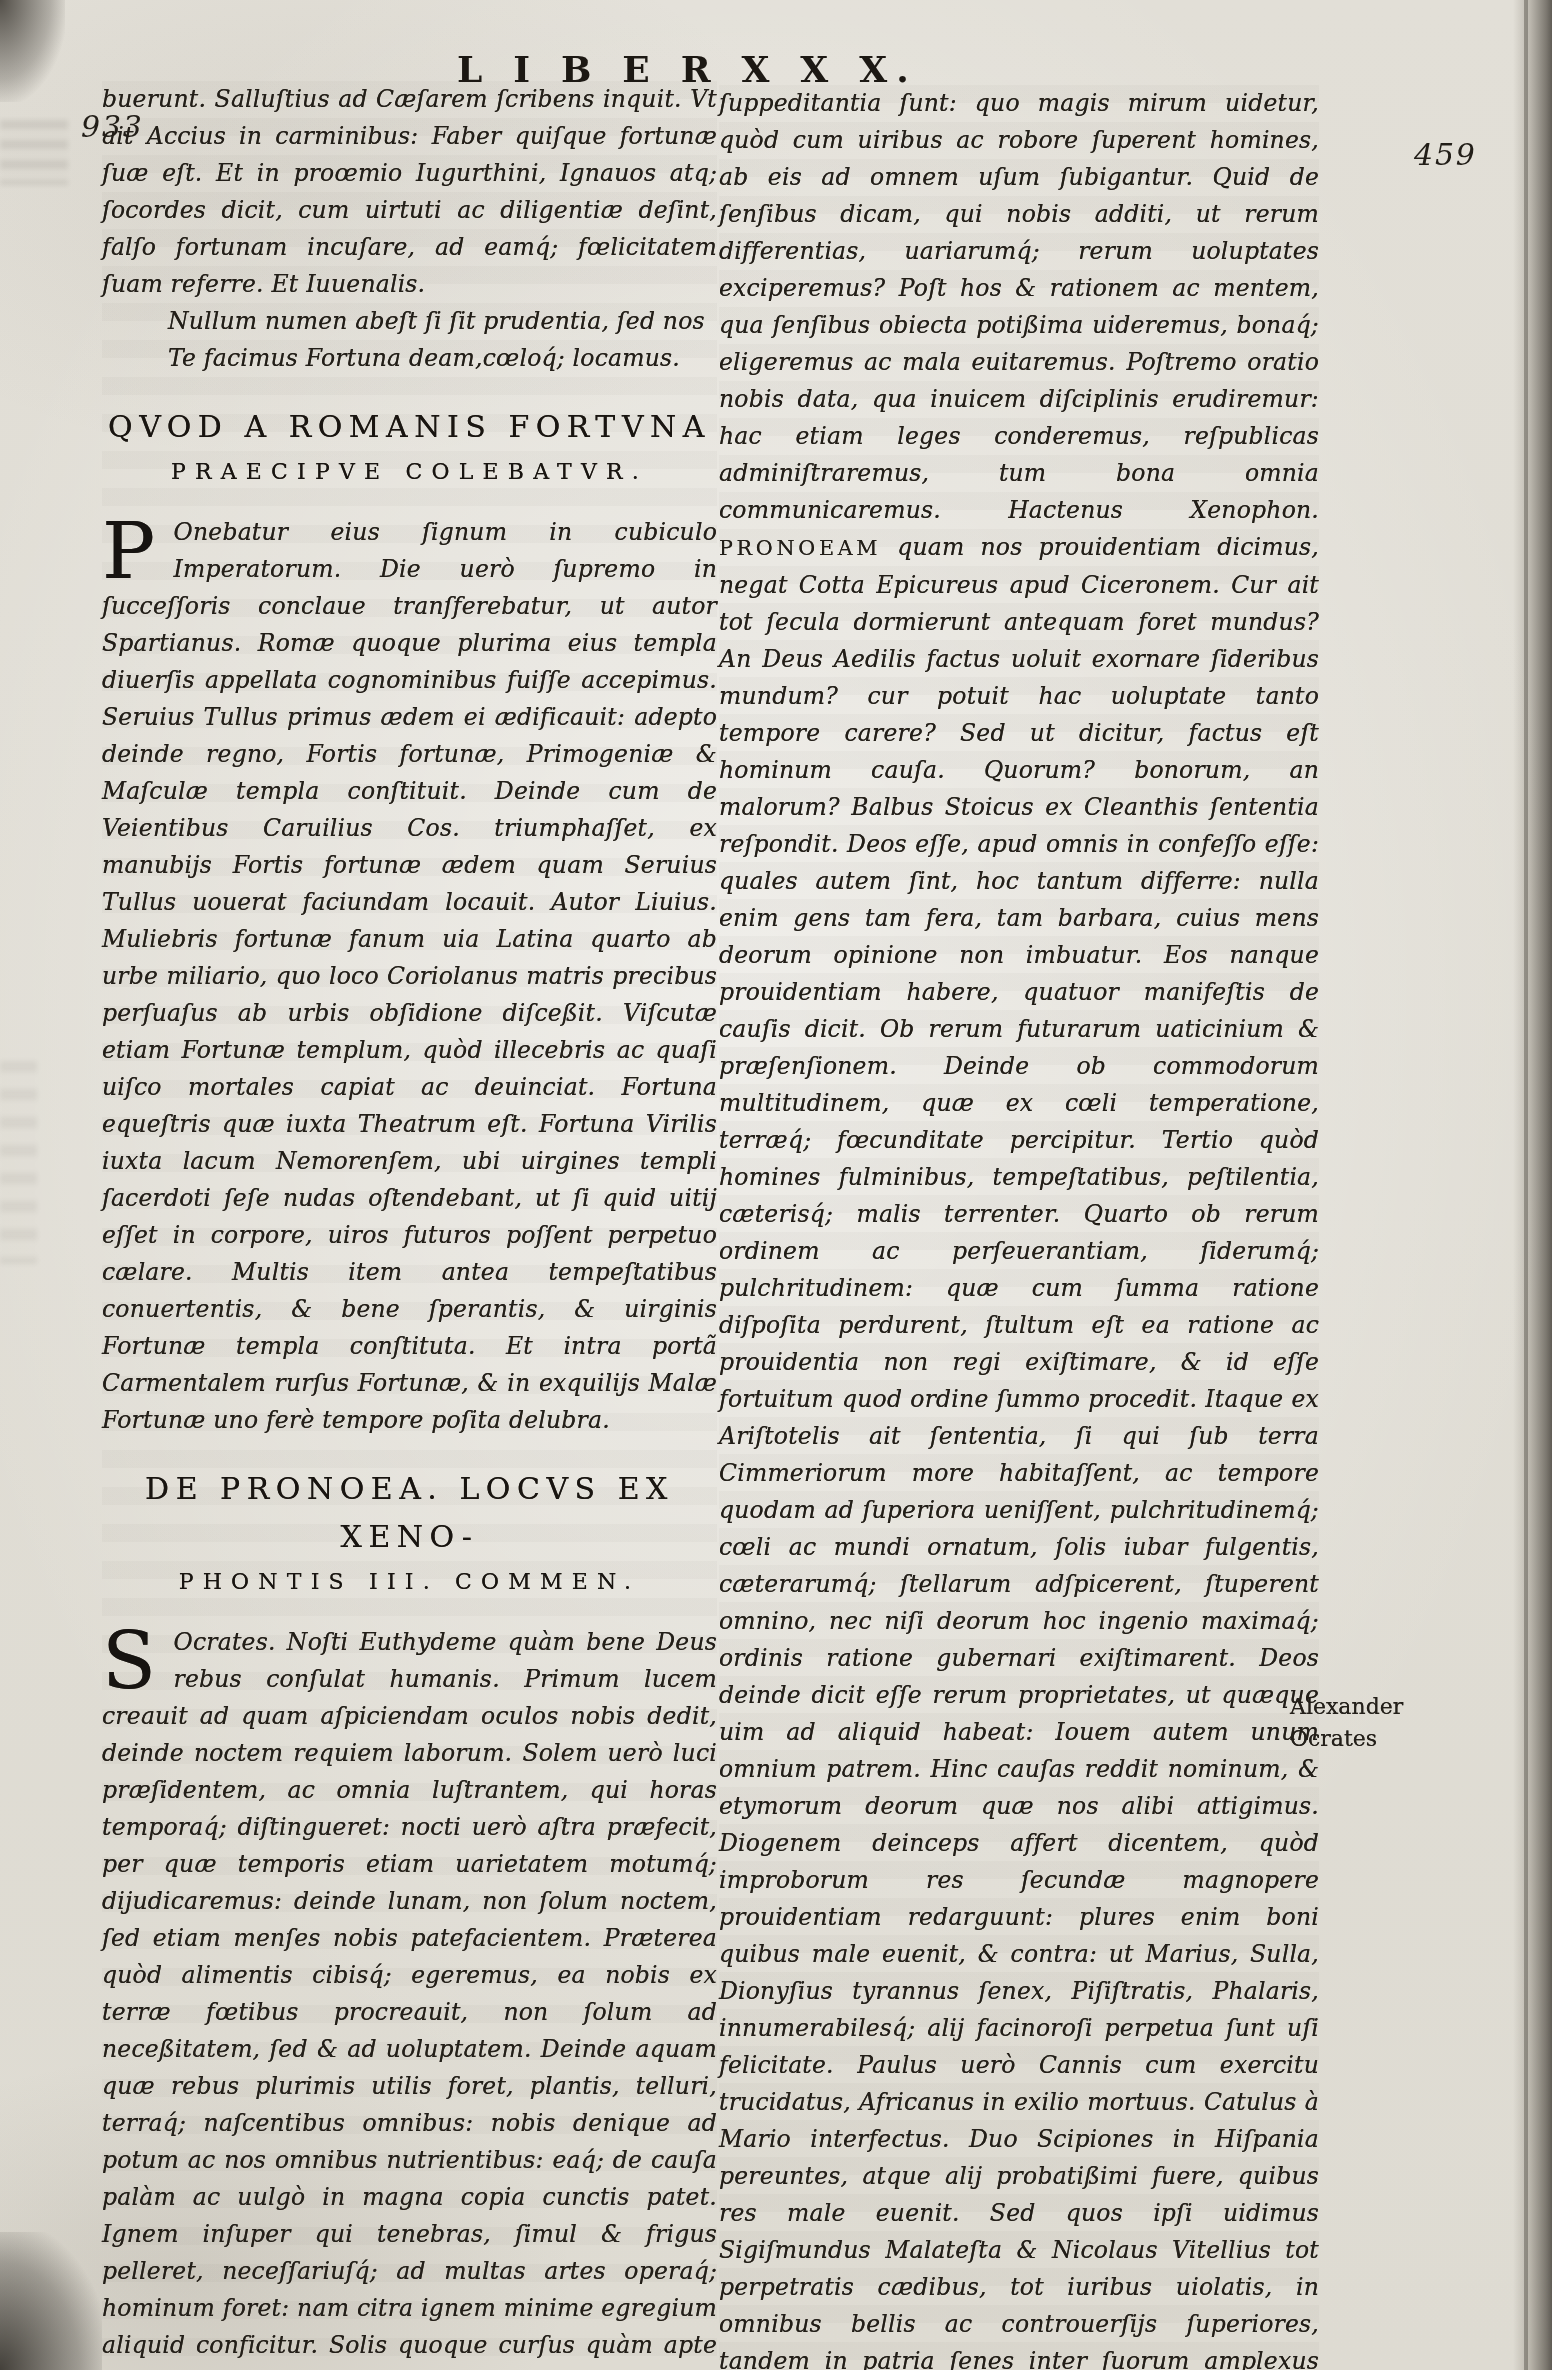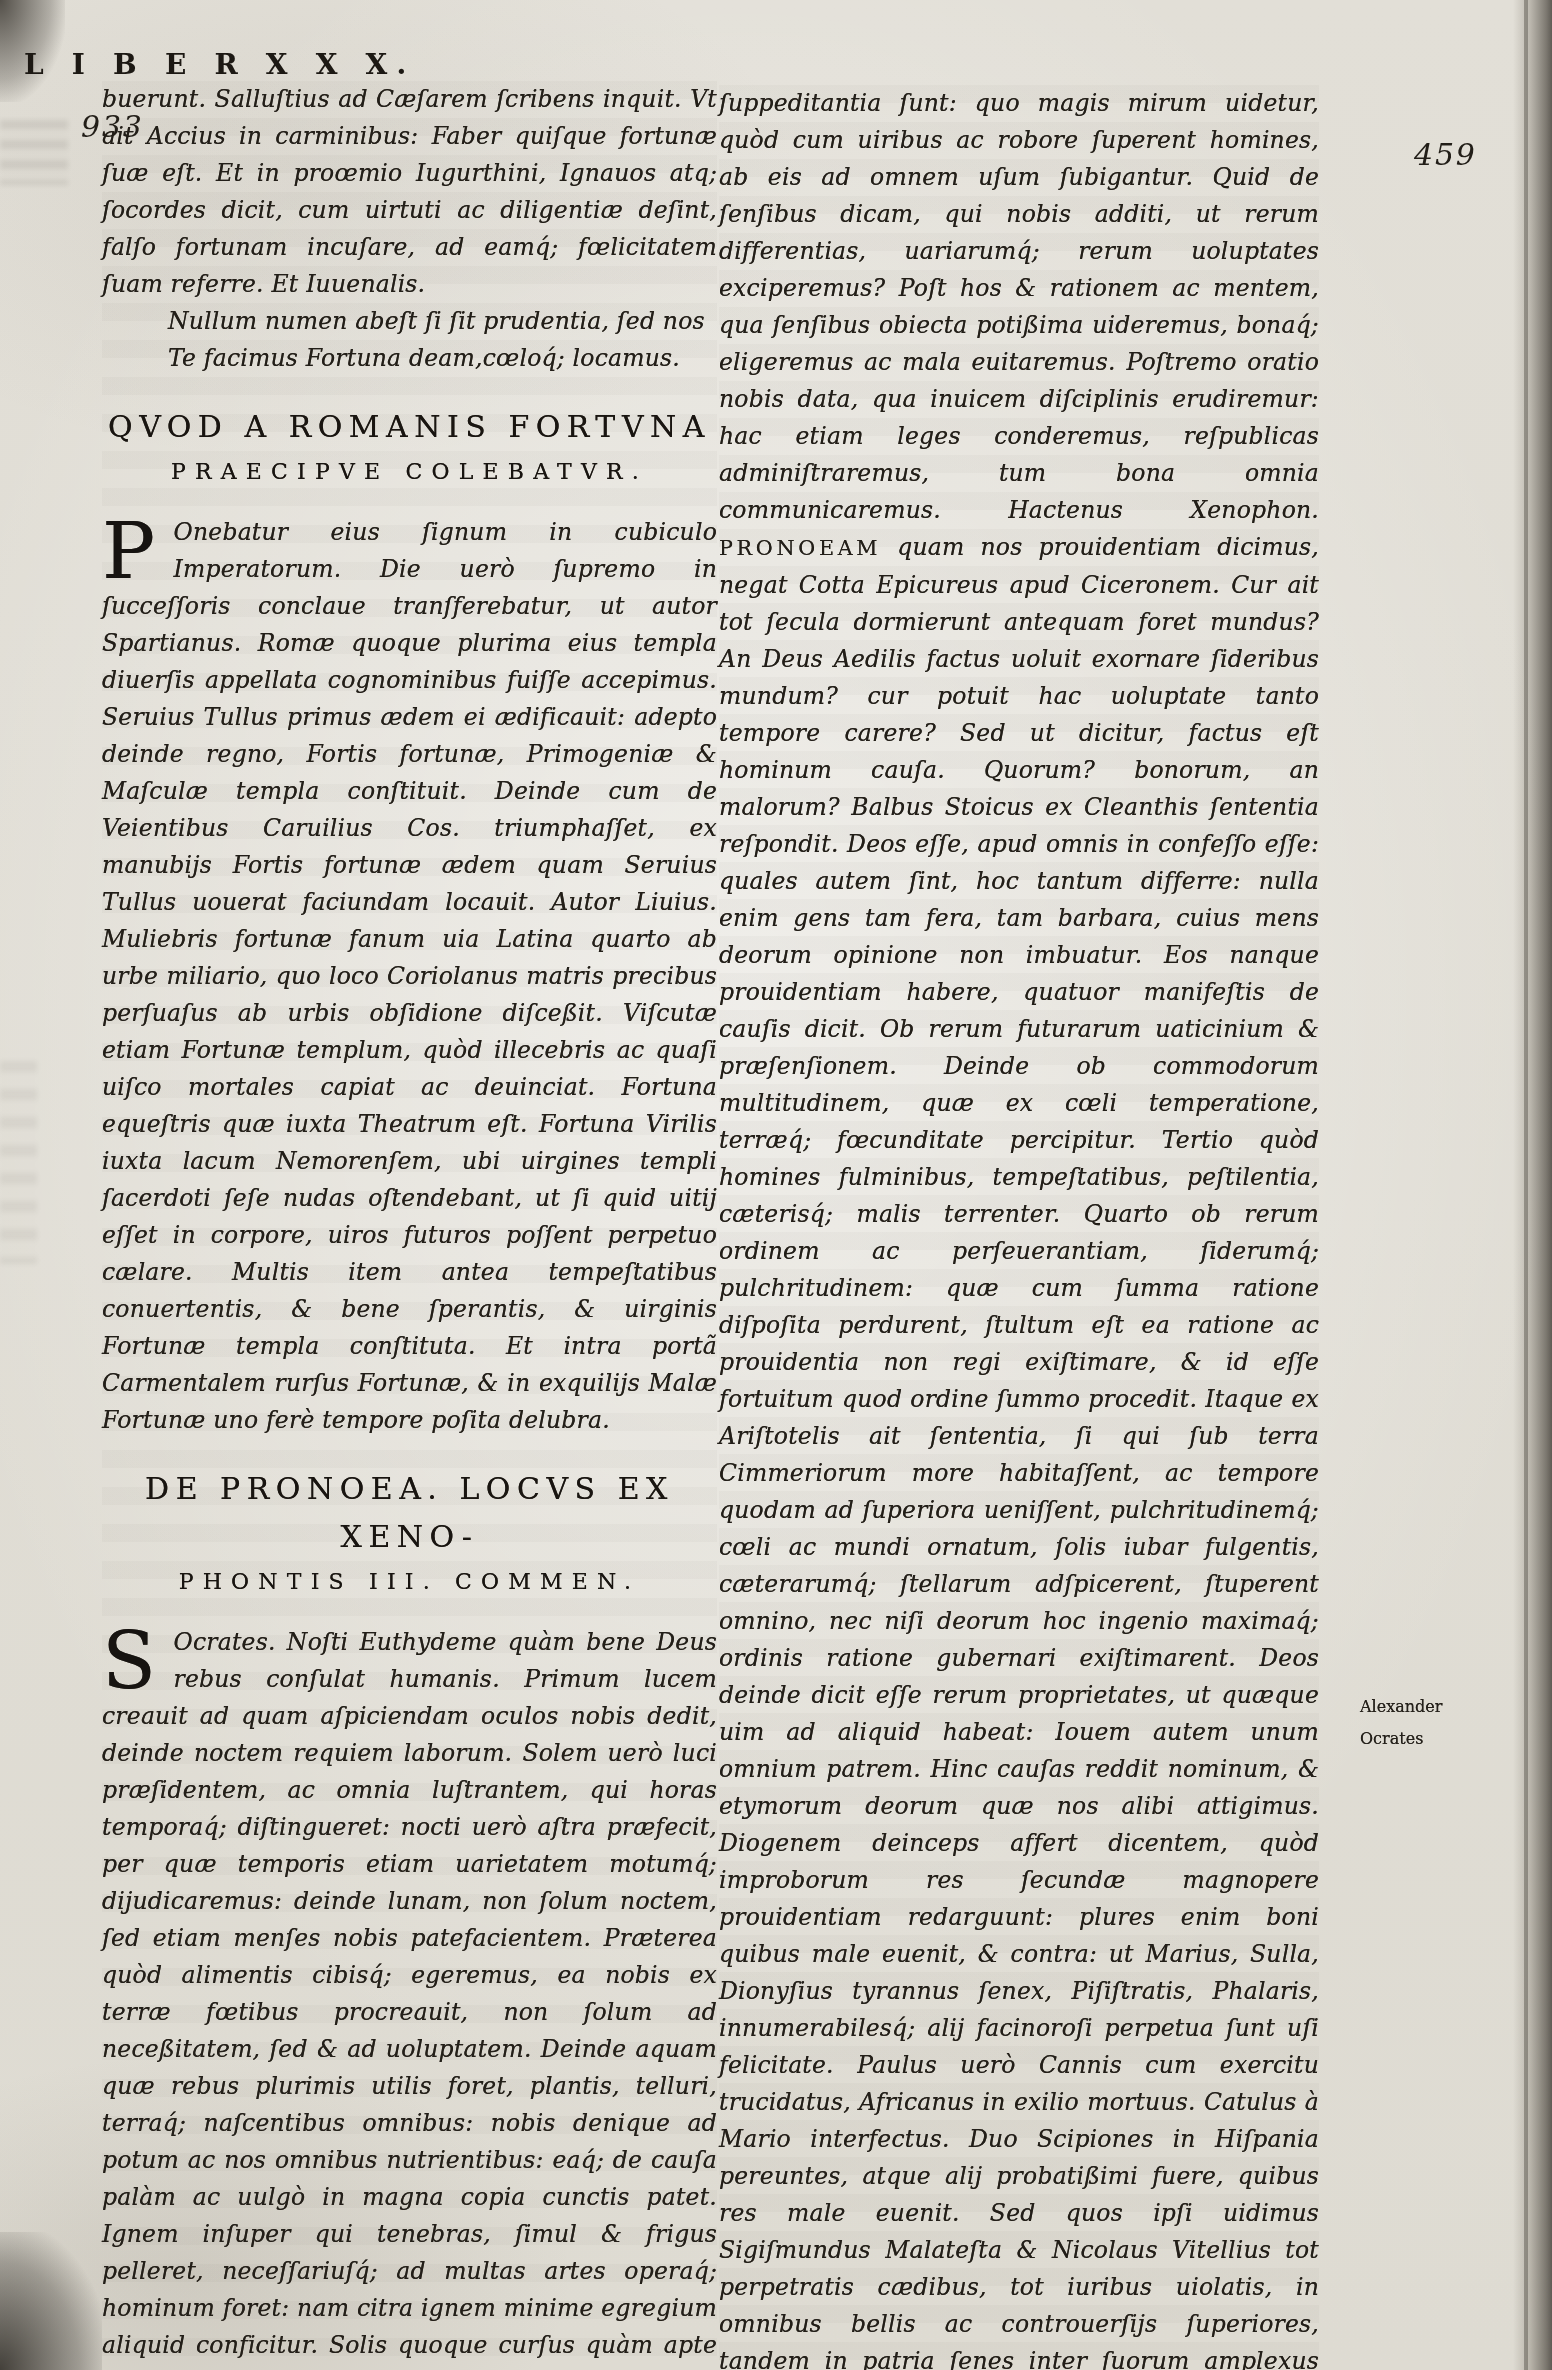--- a/index.html
+++ b/index.html
@@ -25,42 +25,42 @@
     background:radial-gradient(ellipse at 0% 100%, rgba(30,27,22,.8), rgba(30,27,22,.3) 55%, rgba(30,27,22,0) 78%);}
   .smudge-left{position:absolute;top:120px;left:0;width:68px;height:65px;opacity:.18;
     background:repeating-linear-gradient(to bottom, rgba(40,35,28,.5) 0 9.2px, rgba(40,35,28,.05) 9.2px 20px);filter:blur(2.8px);}
   .smudge-left2{position:absolute;top:1061px;left:0;width:37px;height:203px;opacity:.10;
     background:repeating-linear-gradient(to bottom, rgba(40,35,28,.6) 0 11px, rgba(40,35,28,.05) 11px 28px);filter:blur(2.8px);}
   
   .pageno{position:absolute;font-size:30px;font-style:italic;letter-spacing:1.8px;}
   .pageno.left{left:81px;top:109px;}
   .pageno.right{left:1414px;top:137px;}
   .running-title{
-    position:absolute;top:48px;left:0;width:1375px;text-align:left;
-    font-size:28px;font-weight:bold;letter-spacing:9.2px;color:#1c1813;margin-left:24px;
+    position:absolute;top:48px;left:0;width:1375px;text-align:center;
+    font-size:36px;font-weight:bold;letter-spacing:9.2px;color:#1c1813;
   }
   
   .column{position:absolute;text-align:justify;font-style:italic;
     font-size:23.5px;line-height:37px;letter-spacing:0.2px;
     text-shadow:0 0 0.6px rgba(30,25,18,.8);}
   .column::after{content:"";position:absolute;inset:0;pointer-events:none;
     background:repeating-linear-gradient(to bottom, rgba(60,52,40,.030) 0 18.5px, rgba(60,52,40,0) 18.5px 37px);}
   .col-left{left:102px;top:81px;width:615px;}
   .col-right{left:719px;top:85px;width:600px;}
   .para{margin:0;}
   .verse-line{margin:0 0 0 66px;}
   .heading{margin:26px 0 22px 0;text-align:center;font-style:normal;color:#181410;}
   .heading-line1{font-size:30px;letter-spacing:6.5px;line-height:48px;}
   .heading-line2{font-size:22px;letter-spacing:9.2px;line-height:41px;}
   .dropcap{float:left;font-style:normal;font-size:79px;line-height:66px;
     width:66px;text-align:left;margin:3.7px 5.5px 0 0;color:#161310;}
   .caps{font-style:normal;letter-spacing:3.7px;font-size:.88em;}
   
-  .margin-note{position:absolute;left:1360px;top:1691px;width:166px;
-    font-style:normal;font-size:16px;line-height:32px;color:#24201a;
+  .margin-note{position:absolute;left:1290px;top:1691px;width:166px;
+    font-style:normal;font-size:22px;line-height:32px;color:#24201a;
     text-shadow:0 0 0.5px rgba(30,25,18,.8);}
 </style>
 </head>
 <body>
 
 <div class="page">
   <div class="corner-tl"></div>
   <div class="corner-bl"></div>
   <div class="smudge-left"></div>
   <div class="smudge-left2"></div>

